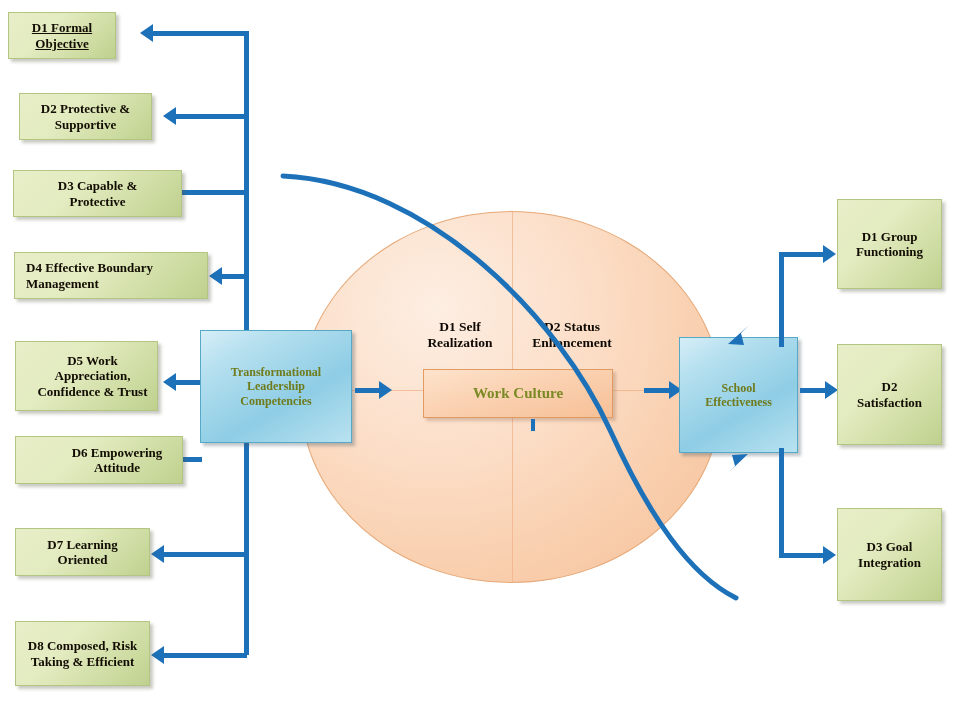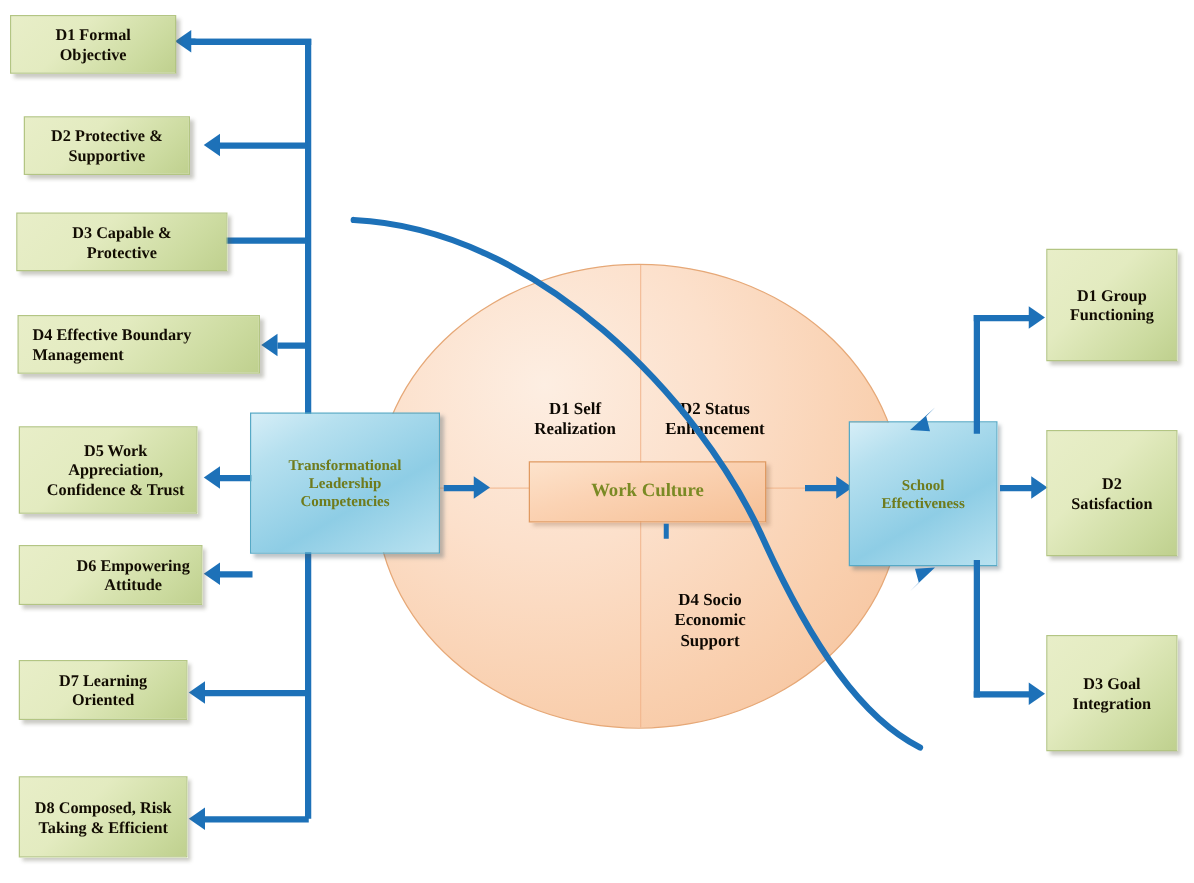--- a/index.html
+++ b/index.html
@@ -101,21 +101,21 @@
 
   <div class="ln h" style="left:176px;top:457px;width:26px;"></div>
   <div class="ah left" style="left:163px;top:450px;"></div>
 
   <div class="ln h" style="left:164px;top:552px;width:83px;"></div>
   <div class="ah left" style="left:151px;top:545px;"></div>
 
   <div class="ln h" style="left:164px;top:653px;width:83px;"></div>
   <div class="ah left" style="left:151px;top:646px;"></div>
 
-  <div class="node green" style="left:8px;top:12px;width:133px;height:47px;">
+  <div class="node green" style="left:8px;top:12px;width:108px;height:47px;text-decoration:underline;">
     <span class="lbl">D1 Formal
 Objective</span>
   </div>
 
   <div class="node green" style="left:19px;top:93px;width:133px;height:47px;">
     <span class="lbl">D2 Protective &amp;
 Supportive</span>
   </div>
 
   <div class="node green" style="left:13px;top:170px;width:169px;height:47px;">
@@ -127,21 +127,21 @@
     <span class="lbl">D4 Effective Boundary
 Management</span>
   </div>
 
   <div class="node green" style="left:15px;top:341px;width:143px;height:70px;padding-left:12px;">
     <span class="lbl">D5 Work
 Appreciation,
 Confidence &amp; Trust</span>
   </div>
 
-  <div class="node green" style="left:15px;top:436px;width:147px;height:48px;padding-left:36px;">
+  <div class="node green" style="left:15px;top:436px;width:168px;height:48px;padding-left:36px;">
     <span class="lbl">D6 Empowering
 Attitude</span>
   </div>
 
   <div class="node green" style="left:15px;top:528px;width:135px;height:48px;">
     <span class="lbl">D7 Learning
 Oriented</span>
   </div>
 
   <div class="node green" style="left:15px;top:621px;width:135px;height:65px;">
@@ -166,25 +166,20 @@
   <div class="ah right" style="left:669px;top:381px;"></div>
 
   <div class="qlabel" style="left:405px;top:303px;width:110px;">
     <span>D1 Self
 Realization</span>
   </div>
   <div class="qlabel" style="left:512px;top:303px;width:120px;">
     <span>D2 Status
 Enhancement</span>
   </div>
-  <div class="qlabel" style="left:513px;top:456px;width:110px;">
-    <span>D4 Socio
-Economic
-Support</span>
-  </div>
 
   <div class="node blue" style="left:679px;top:337px;width:119px;height:116px;">
     <span class="lbl">School
 Effectiveness</span>
   </div>
 
   <div class="ln v" style="left:779px;top:252px;height:95px;"></div>
   <div class="ln h" style="left:779px;top:252px;width:45px;"></div>
   <div class="ah right" style="left:823px;top:245px;"></div>
 

